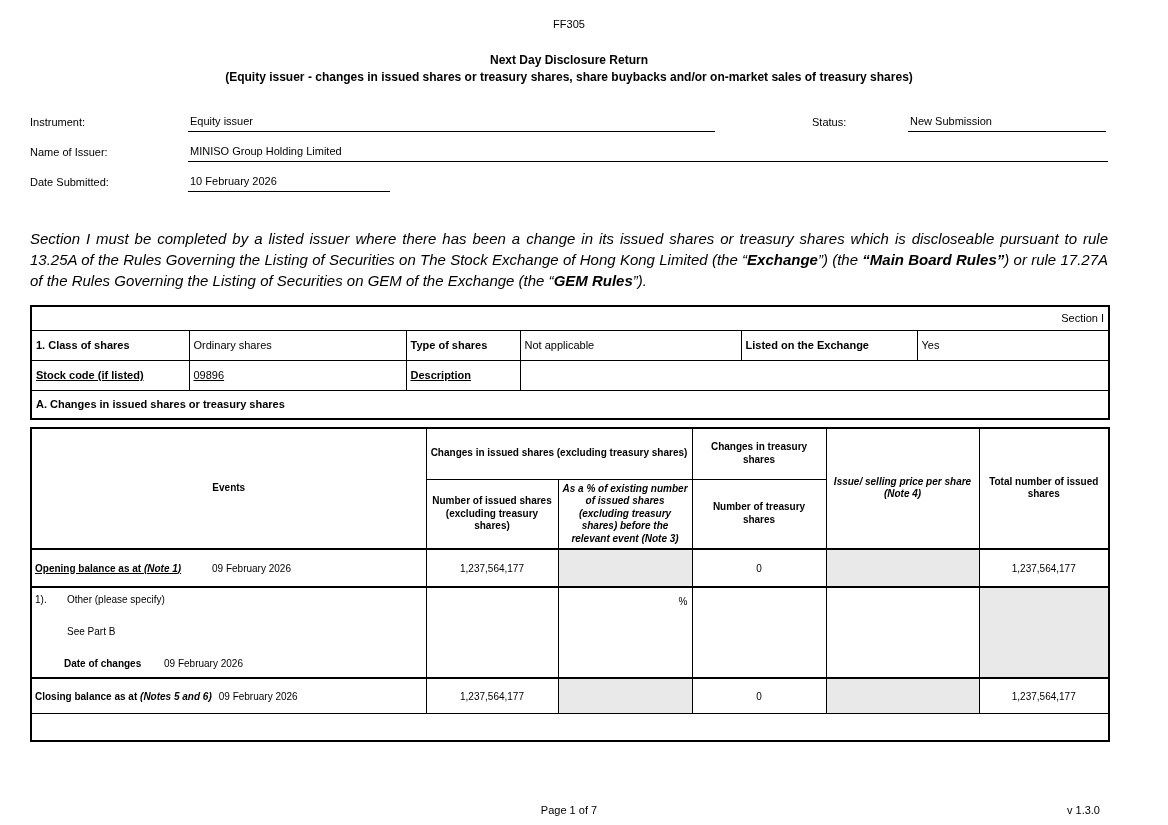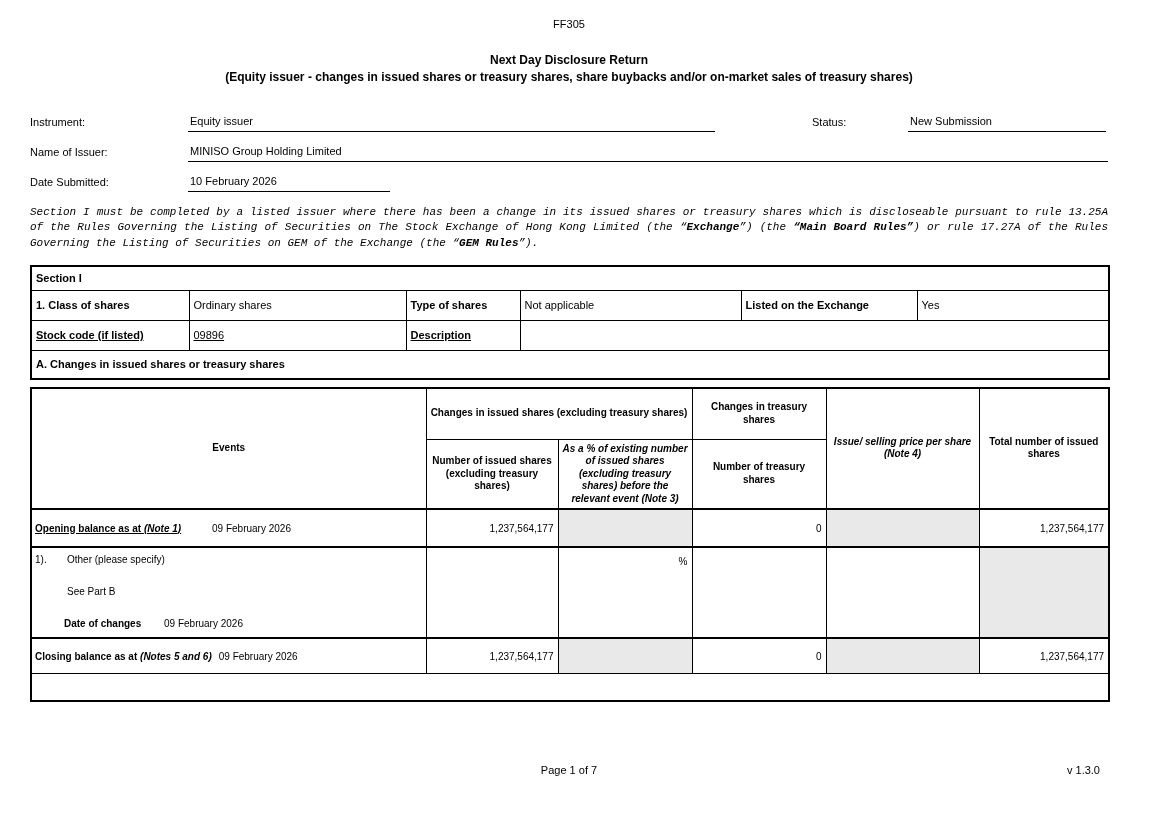--- a/index.html
+++ b/index.html
@@ -21,46 +21,46 @@
   .flabel{ width:158px; flex:0 0 158px; padding-bottom:4px;}
   .fvalue{ border-bottom:1px solid #000; padding:0 2px 4px 2px; }
   .v-instrument{ width:523px;}
   .v-status{ width:194px;}
   .v-issuer{ width:916px;}
   .v-date{ width:198px;}
   .status-label{ width:96px; flex:0 0 96px; margin-left:97px; padding-bottom:4px;}
 
   
   .intro{
-    margin-top:13px; font-size:11px; font-style:italic;
-    line-height:1.42; text-align:justify;font-family:Liberation Mono, monospace;
+    margin-top:36px; font-size:15px; font-style:italic;
+    line-height:1.42; text-align:justify;
   }
 
   
   table{ border-collapse:collapse; table-layout:fixed; width:1078px;}
   table.sec1{ border:2px solid #000; margin-top:13px;}
   table.events{ border:2px solid #000; margin-top:7px;}
   td{ border:1px solid #000; padding:2px 4px; overflow:hidden; }
 
   .sec1 td{ font-size:11px; vertical-align:middle;}
-  .sec1 .hdr{ font-weight:bold; height:19px;}
+  .sec1 .hdr{ font-weight:normal; height:19px;text-align:right;}
   .sec1 .lbl{ font-weight:bold;}
   .sec1 tr.r1 td{ height:25px;}
   .sec1 tr.r2 td{ height:25px;text-decoration:underline;}
   .sec1 tr.r3 td{ height:23px;}
 
   .events td.th{
     font-weight:bold; font-size:10px; text-align:center;
     vertical-align:middle; line-height:1.25; padding:3px 4px;
   }
   .events td.th.ital{ font-style:italic;}
   .events tr.h1 td.grp{ height:44px;}
 
   .events tr.data td{ font-size:10px; border-top-width:2px;}
-  td.num{ text-align:right; vertical-align:middle; padding-right:4px;}
+  td.num{ text-align:center; vertical-align:middle; padding-right:4px;}
   td.shade{ background:#e9e9e9;}
   td.pct{ text-align:right; vertical-align:top; padding-top:8px; padding-right:4px;}
 
   .ev-cell{ vertical-align:middle; padding-left:3px;}
   .b{ font-weight:bold;}
   .bi{ font-weight:bold; font-style:italic;}
   .lblwrap-open{ display:inline-block; min-width:177px;text-decoration:underline;}
   .date-close{ margin-left:7px;}
   tr.r-open td{ height:32px;}
   tr.r-close td{ height:30px;}

